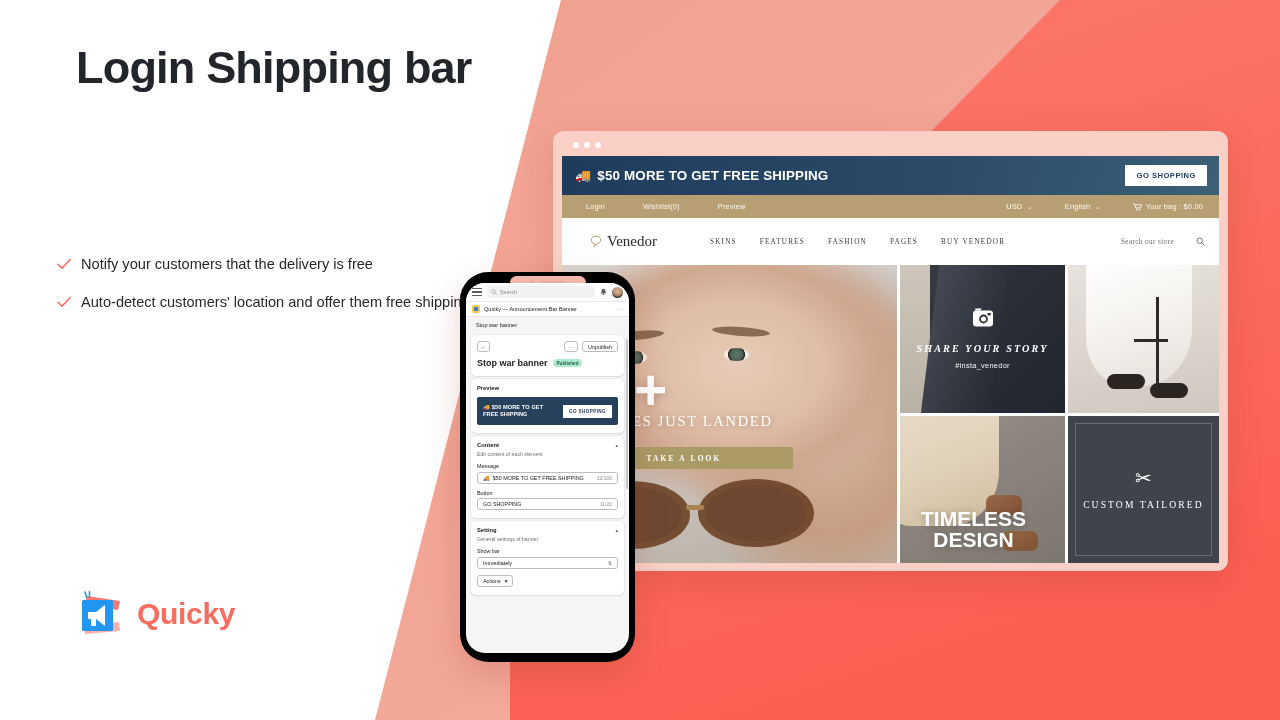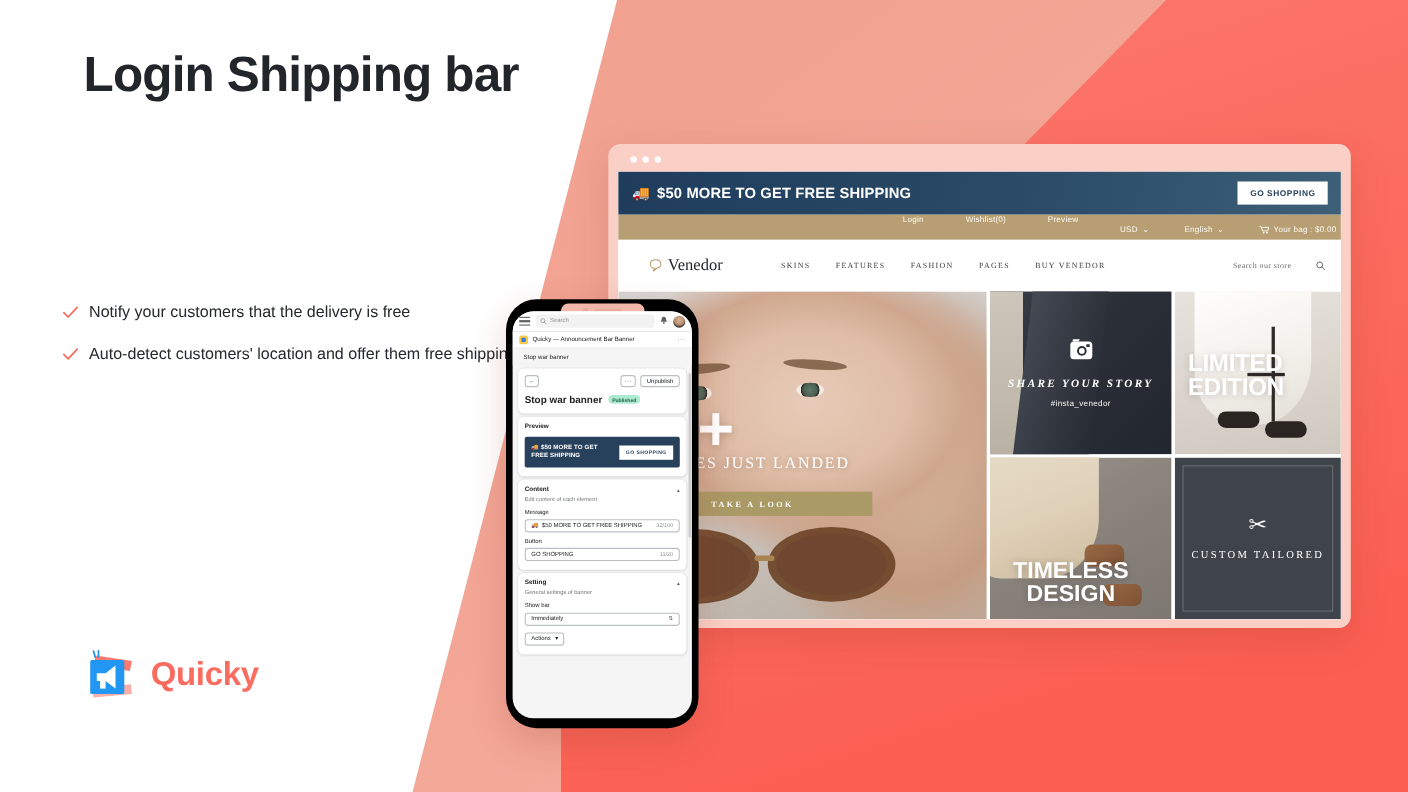--- a/index.html
+++ b/index.html
@@ -19,21 +19,21 @@
   .headline {
     position: absolute;
     left: 76px; top: 42px;
     font-size: 45px;
     font-weight: bold;
     letter-spacing: -0.8px;
     color: #22262b;
     white-space: nowrap;
   }
 
-  .bullets { position: absolute; left: 56px; top: 254px; width: 420px; margin-top: 20px; }
+  .bullets { position: absolute; left: 56px; top: 254px; width: 420px; }
   .bullet { display: flex; align-items: flex-start; margin-bottom: 17px; }
   .bullet .chk {
     flex: 0 0 auto;
     width: 16px; height: 16px;
     margin-right: 9px; margin-top: 2px;
     position: relative;
   }
   .bullet .chk svg { display: block; }
   .bullet .btext {
     font-size: 14.6px;
@@ -103,25 +103,24 @@
     font-weight: bold;
     letter-spacing: .5px;
     padding: 6px 11px;
   }
 
   
   .tan-bar {
     height: 23px;
     background: #b79e73;
     display: flex; align-items: center;
-    padding: 0 4px 0 24px;
+    padding: 0 16px 0 24px;
     color: #fdfaf4;
     font-size: 7.4px;
     letter-spacing: .2px;
-    flex-direction: column;
   }
   .tan-bar .left-links { display: flex; gap: 38px; }
   .tan-bar .right-links { margin-left: auto; display: flex; align-items: center; gap: 32px; }
   .tan-bar .right-links span { display: flex; align-items: center; gap: 4px; }
 
   
   .ven-nav {
     height: 47px;
     background: #fff;
     display: flex; align-items: center;
@@ -616,24 +615,20 @@
             </div>
           </div>
 
           <div class="tile tile-limited">
             <div class="bgimg"></div>
             <div class="pants"></div>
             <div class="chairleg" style="left:58%; top:22%; width:3px; height:58%;"></div>
             <div class="chairleg" style="left:44%; top:50%; width:22%; height:3px;"></div>
             <div class="sandal" style="left:26%; top:74%;"></div>
             <div class="sandal" style="left:54%; top:80%;"></div>
-            <div class="limited-text">
-              <div>LIMITED</div>
-              <div>EDITION</div>
-            </div>
           </div>
         </div>
 
         <div class="hero-right-row">
           <div class="tile tile-timeless">
             <div class="bgimg"></div>
             <div class="skirt"></div>
             <div class="boot" style="left:52%; top:54%;"></div>
             <div class="boot" style="left:62%; top:78%;"></div>
             <div class="timeless-text">

